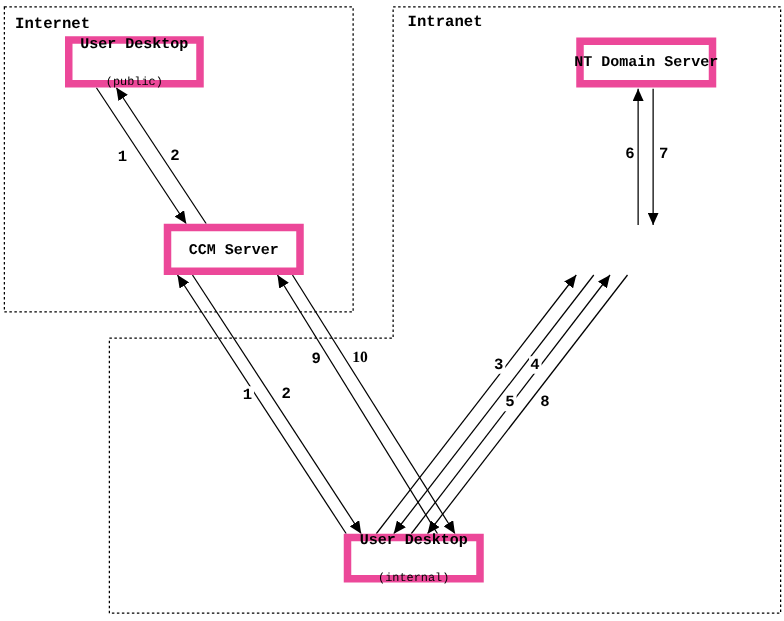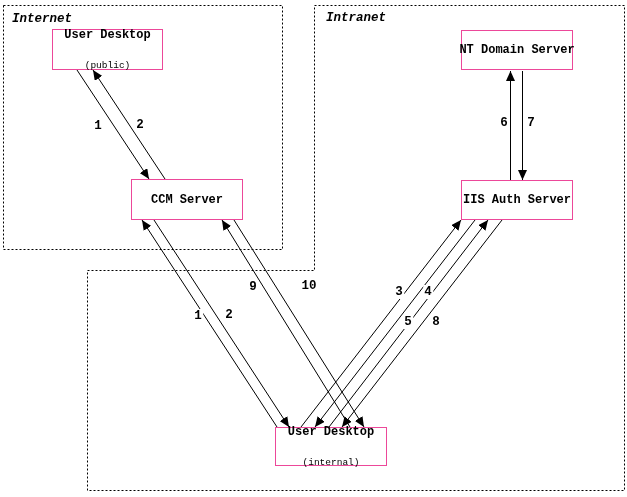--- a/index.html
+++ b/index.html
@@ -22,26 +22,25 @@
     top: 0;
     width: 627px;
     height: 497px;
   }
   .zone-label {
     position: absolute;
     font-size: 12.5px;
     font-weight: bold;
     letter-spacing: 0px;
     white-space: nowrap;
-    font-style: italic;
   }
   .node {
     position: absolute;
     box-sizing: border-box;
-    border: 1px solid #ec4899;
+    border: 6px solid #ec4899;
     background: #ffffff;
     display: flex;
     flex-direction: column;
     align-items: center;
     justify-content: center;
     text-align: center;
     gap: 18px;
   }
   .node-label {
     font-size: 12px;
@@ -108,35 +107,32 @@
   </div>
 
   <div class="node" style="left:461px; top:30px; width:112px; height:40px;">
     <div class="node-label">NT Domain Server</div>
   </div>
 
   <div class="node" style="left:131px; top:179px; width:112px; height:41px;">
     <div class="node-label">CCM Server</div>
   </div>
 
-  <div class="node" style="left:461px; top:180px; width:112px; height:40px;">
-    <div class="node-label">IIS Auth Server</div>
-  </div>
 
   <div class="node" style="left:275px; top:427px; width:112px; height:39px;">
     <div class="node-label">User Desktop</div>
     <div class="node-sublabel">(internal)</div>
   </div>
 
   <div class="edge-label" style="left:98px;  top:126px;">1</div>
   <div class="edge-label" style="left:140px; top:125px;">2</div>
   <div class="edge-label" style="left:198px; top:316px;">1</div>
   <div class="edge-label" style="left:229px; top:315px;">2</div>
   <div class="edge-label" style="left:399px; top:292px;">3</div>
   <div class="edge-label" style="left:428px; top:292px;">4</div>
   <div class="edge-label" style="left:408px; top:322px;">5</div>
   <div class="edge-label" style="left:436px; top:322px;">8</div>
   <div class="edge-label" style="left:504px; top:123px;">6</div>
   <div class="edge-label" style="left:531px; top:123px;">7</div>
   <div class="edge-label" style="left:253px; top:287px;">9</div>
-  <div class="edge-label" style="left:309px; top:286px;">10</div>
+  <div class="edge-label" style="left:288px; top:286px;font-family:Liberation Serif, serif;">10</div>
 
 </div>
 
 </body></html>

